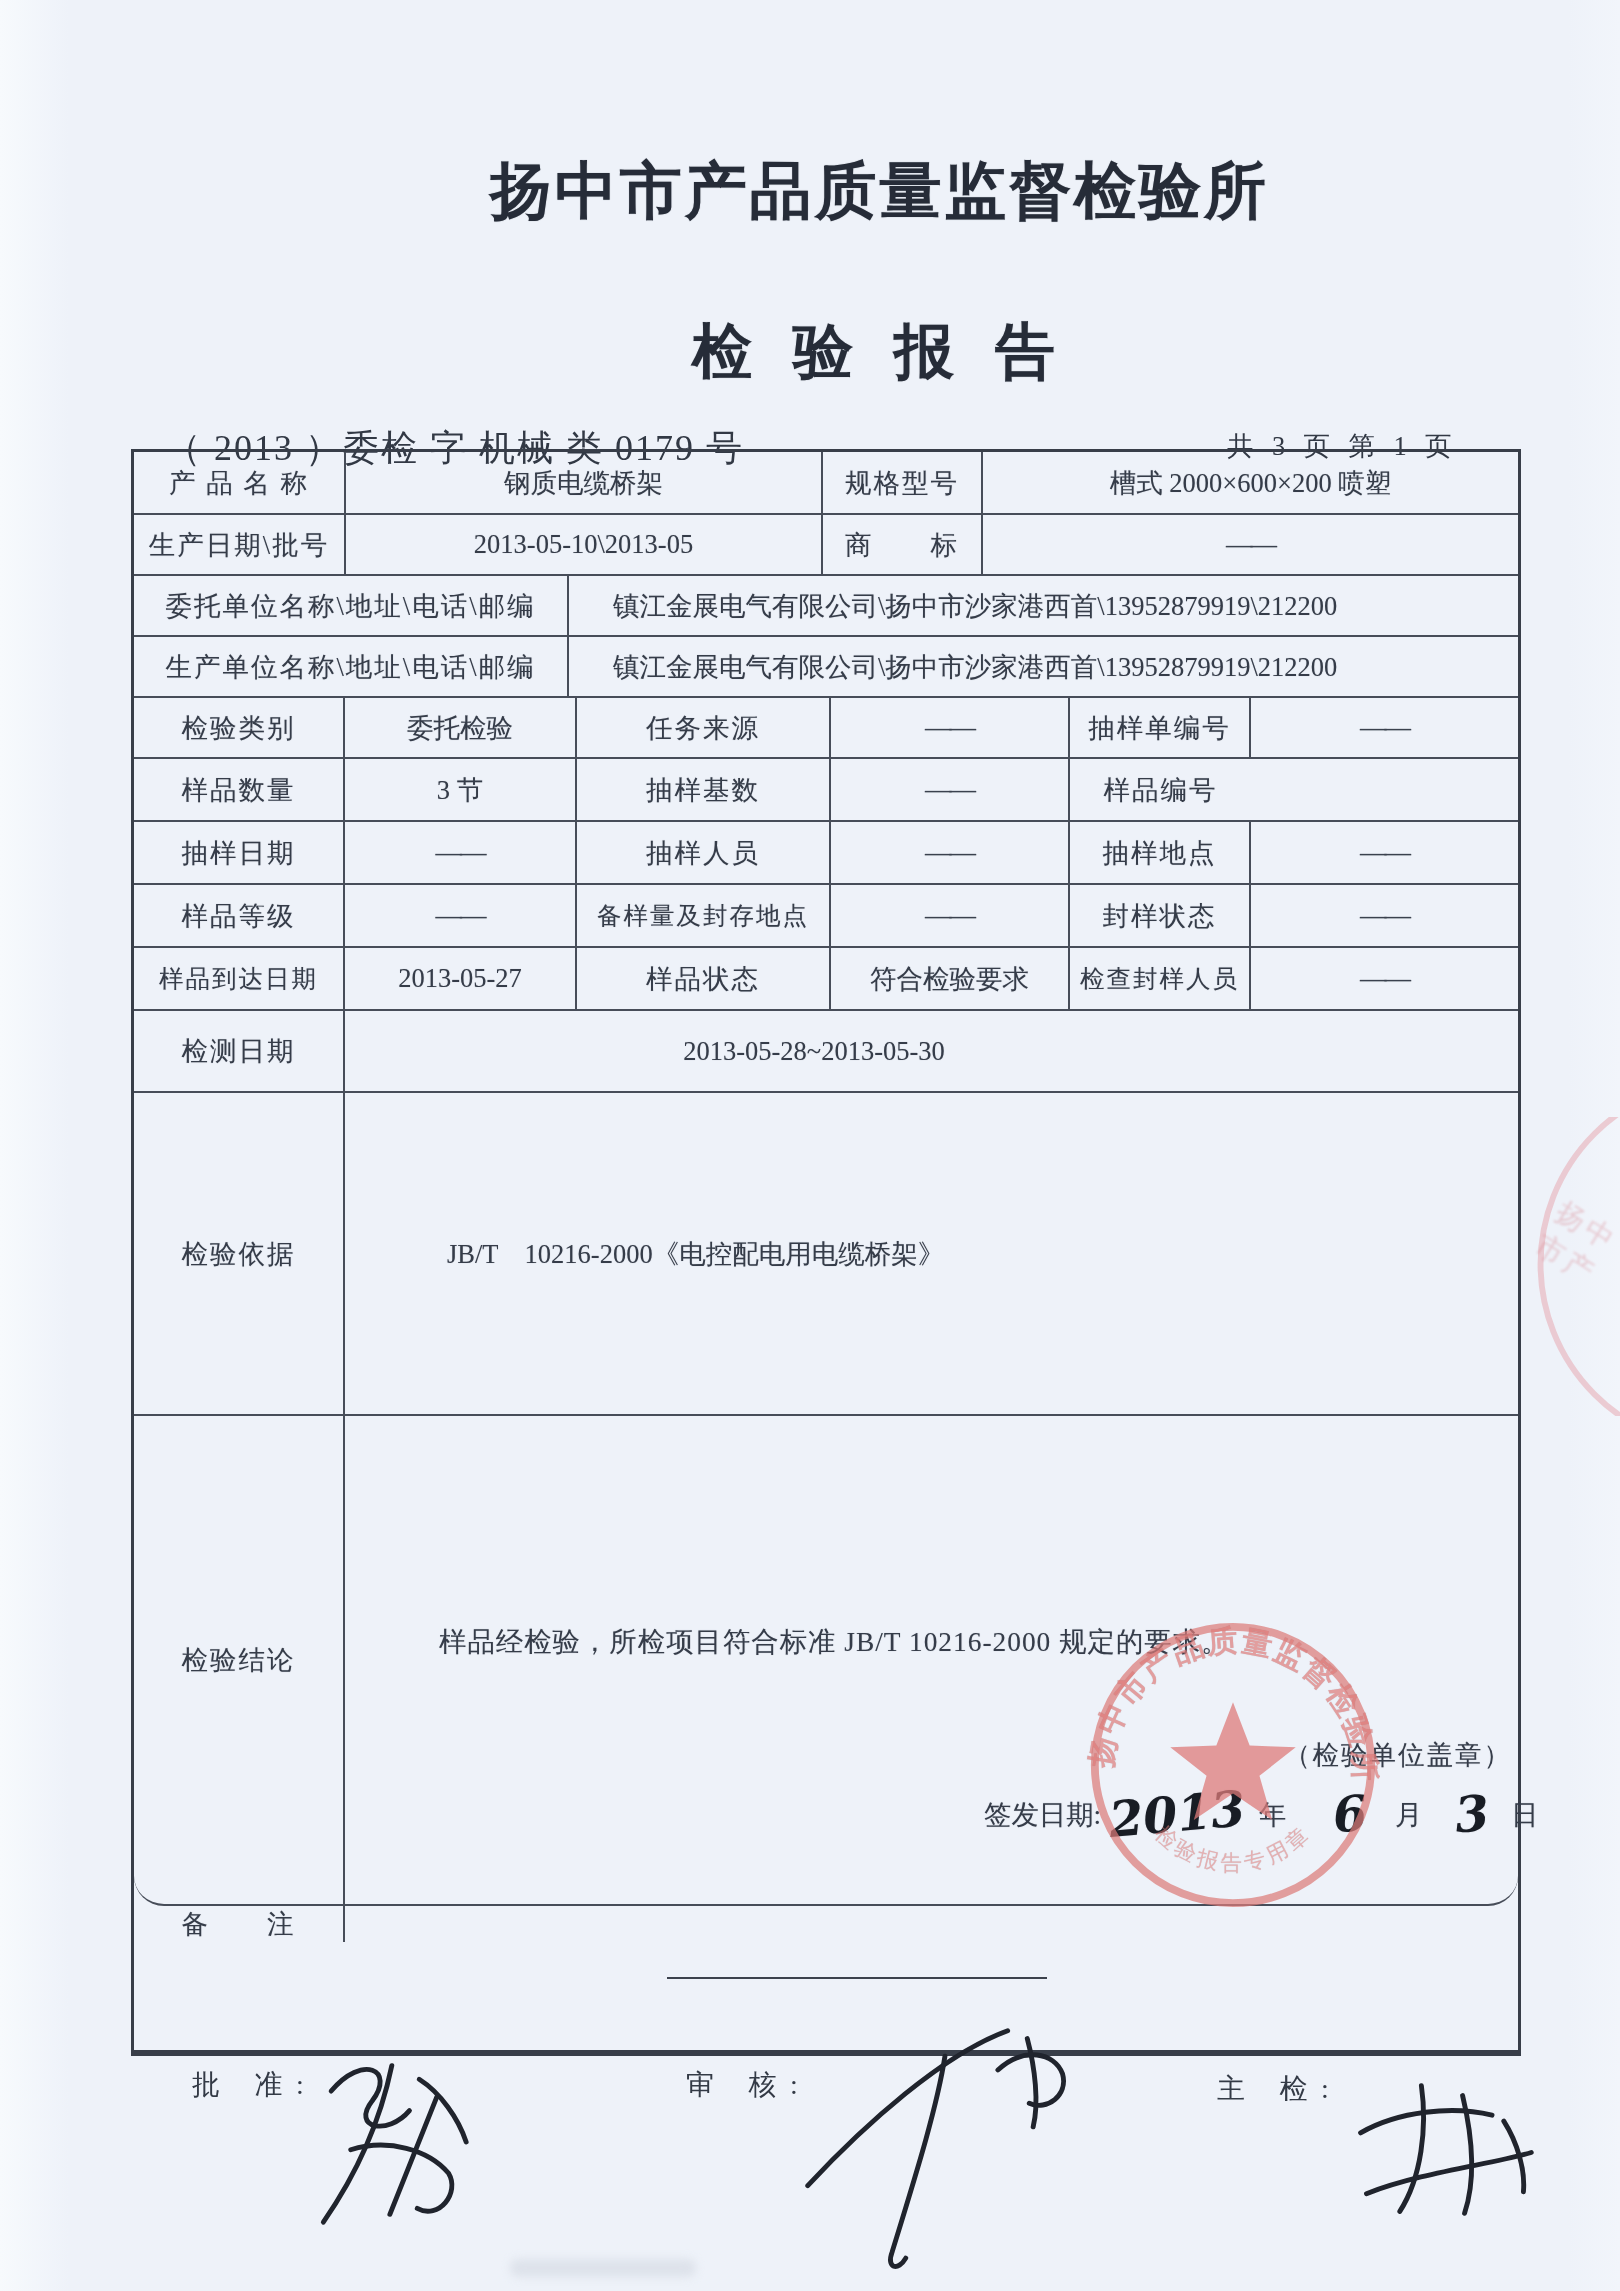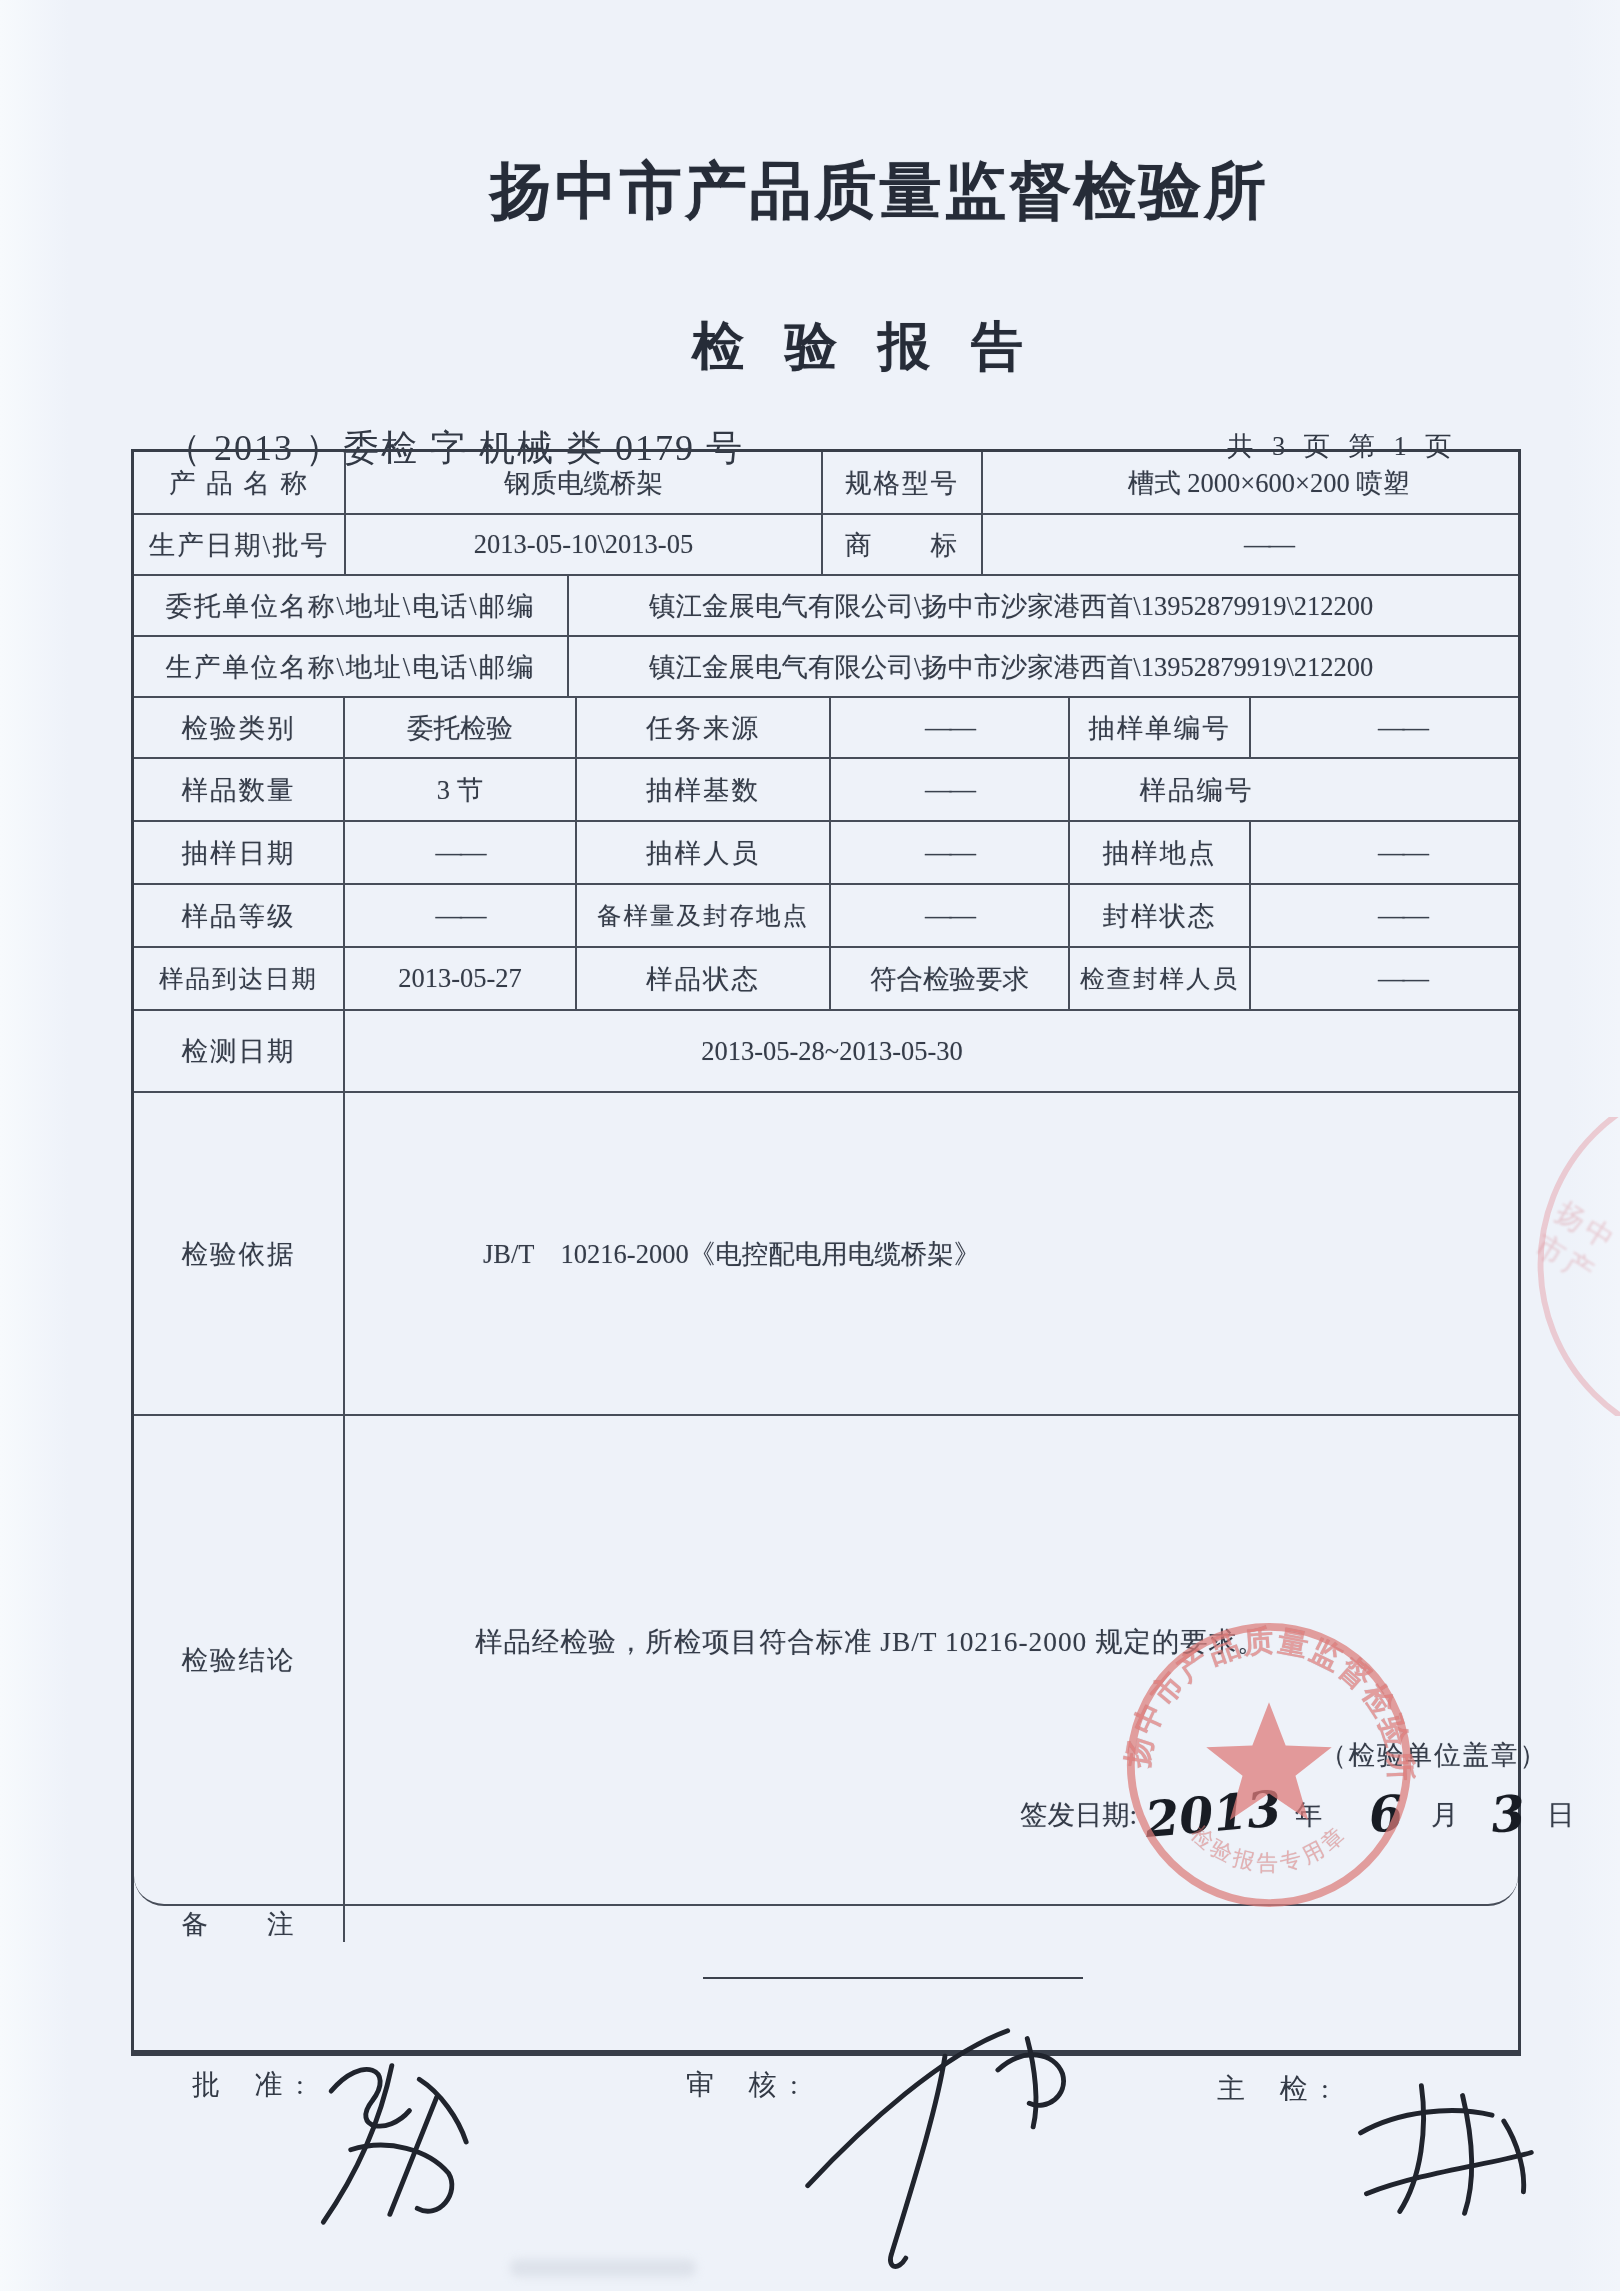--- a/index.html
+++ b/index.html
@@ -9,39 +9,39 @@
     background-image:linear-gradient(90deg,#f7fafd 0px,#eef2f9 69px,#eef2f9 1568px,#f2f5fb 1620px);
     font-family:"Liberation Serif","DejaVu Serif",serif;
     color:#323945;
   }
   .abs{position:absolute;}
   .org-title{
     left:490px; top:149px; font-size:62px; font-weight:bold; letter-spacing:2.9px;
     color:#262c38; white-space:nowrap; text-shadow:0 0 1px rgba(38,44,56,.45);
   }
   .doc-title{
-    left:692px; top:312px; font-size:52px; font-weight:bold; letter-spacing:41px;
+    left:692px; top:312px; font-size:60px; font-weight:bold; letter-spacing:41px;
     color:#262c38; white-space:nowrap; text-shadow:0 0 1px rgba(38,44,56,.4);
   }
   .report-no{left:165px; top:424px; font-size:36px; letter-spacing:2px; white-space:nowrap;}
   .page-info{left:1227px; top:428px; font-size:26.5px; letter-spacing:5.9px; white-space:nowrap;}
 
   .tbl{
     left:131px; top:449px; width:1390px; height:1607px; box-sizing:border-box;
     border:3.9px solid #383e49; border-bottom-width:6.9px; background:transparent;
   }
   .row{display:flex; box-sizing:border-box; border-bottom:2px solid #474d59;}
   .row:last-child{border-bottom:none;}
   .cell{
     box-sizing:border-box; border-right:2px solid #474d59;
     display:flex; align-items:center; justify-content:center;
     font-size:26.5px; white-space:nowrap; color:#353c49;
     text-shadow:0 0 1px rgba(45,52,66,.3);
   }
-  .cell:last-child{border-right:none;margin-left:36px;}
+  .cell:last-child{border-right:none;}
   .cell.lab{letter-spacing:2px;}
   .cell.left{justify-content:flex-start;}
   .dash{letter-spacing:-2px; color:#3a414e;}
   .h64{height:63px;} .h62{height:61px;} .h84{height:82px;}
   .h330{height:323px;} .h500{height:490px;border-radius:30px;} .hfill{flex:1;}
 
   .w216{width:212px;} .w487{width:477px;} .w163{width:160px;} .wfill{flex:1;}
   .w444{width:435px;}
   .c1{width:211px;} .c2{width:232px;} .c3{width:254px;} .c4{width:239px;} .c5{width:181px;} .c6{flex:1;}
 

